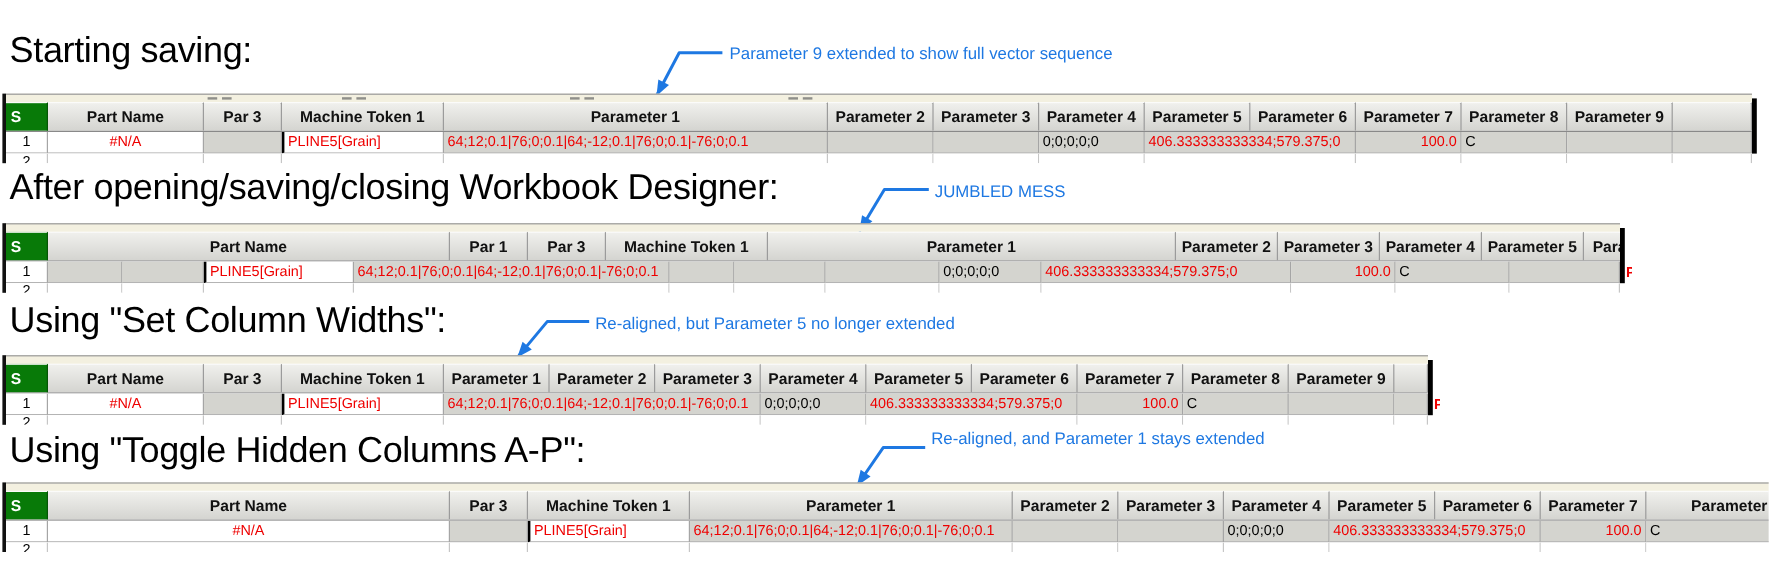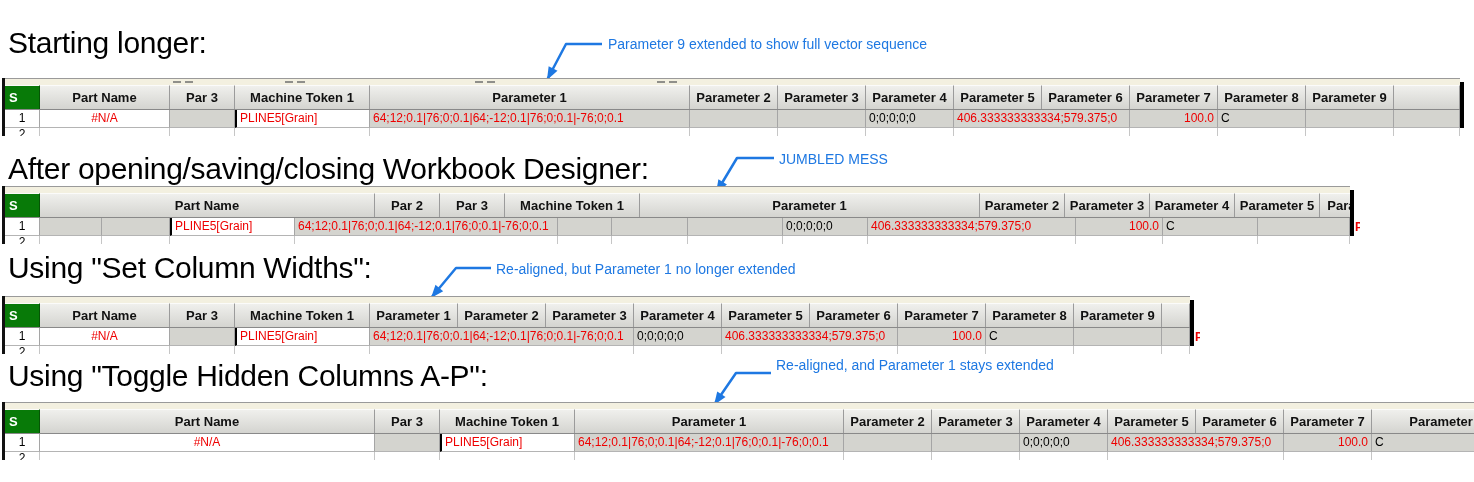--- a/index.html
+++ b/index.html
@@ -42,21 +42,21 @@
   <svg id="arrows" width="1474" height="482">
       <path d="M 602 44 L 566 44 L 547 80" stroke="#1e78e2" stroke-width="2.5" fill="none" stroke-linejoin="round"></path>
       <polygon points="547,80 548.6459382900207,66.16920511519878 557.4897858184904,70.83679131078001" fill="#1e78e2"></polygon>
       <path d="M 774 158 L 737 158 L 716 193" stroke="#1e78e2" stroke-width="2.5" fill="none" stroke-linejoin="round"></path>
       <polygon points="716,193 718.4009801919951,179.2801131885993 726.9759094491205,184.42507074287457" fill="#1e78e2"></polygon>
       <path d="M 491 268 L 456 268 L 431 298" stroke="#1e78e2" stroke-width="2.5" fill="none" stroke-linejoin="round"></path>
       <polygon points="431,298 435.48129079765135,284.8122013669117 443.16350359362514,291.21404536355647" fill="#1e78e2"></polygon>
       <path d="M 771 373 L 736 373 L 714 405" stroke="#1e78e2" stroke-width="2.5" fill="none" stroke-linejoin="round"></path>
       <polygon points="714,405 717.244665076535,391.4548108709729 725.4850843185287,397.1200990998435" fill="#1e78e2"></polygon>
     </svg>
-<div class="heading" style="top: 26px;">Starting longer:</div>
+<div class="heading" style="top: 26px;">Starting saving:</div>
     <div class="ann" style="left: 608px; top: 36px;">Parameter 9 extended to show full vector sequence</div>
     <div class="tbl" style="left: 2px; top: 78px; width: 1455px;">
       <div class="cream">
         <div class="dash" style="left: 168px;"></div>
         <div class="dash" style="left: 180px;"></div>
         <div class="dash" style="left: 280px;"></div>
         <div class="dash" style="left: 292px;"></div>
         <div class="dash" style="left: 470px;"></div>
         <div class="dash" style="left: 482px;"></div>
         <div class="dash" style="left: 652px;"></div>
@@ -103,28 +103,28 @@
         <div class="scell" style="width: 88px;"></div>
         <div class="scell" style="width: 88px;"></div>
         <div class="scell" style="width: 176px;"></div>
         <div class="scell" style="width: 88px;"></div>
         <div class="scell" style="width: 88px;"></div>
         <div class="scell" style="width: 88px;"></div>
         <div class="scell" style="width: 66px;"></div>
       </div>
       <div class="edge" style="left: 1455px; top: 4px; height: 46px;"></div>
     </div>
-    <div class="heading" style="top: 152px;">After opening/saving/closing Workbook Designer:</div>
+    <div class="heading" style="top: 140px;">After opening/saving/closing Workbook Designer:</div>
     <div class="ann" style="left: 779px; top: 151px;">JUMBLED MESS</div>
     <div class="tbl" style="left: 2px; top: 186px; width: 1345px;">
       <div class="cream"></div>
       <div class="hrow" style="width: 1345px;">
         <div class="hcell green" style="width: 35px;">S</div>
         <div class="hcell" style="width: 335px;">Part Name</div>
-        <div class="hcell" style="width: 65px;">Par 2</div>
+        <div class="hcell" style="width: 65px;">Par 1</div>
         <div class="hcell" style="width: 65px;">Par 3</div>
         <div class="hcell" style="width: 135px;">Machine Token 1</div>
         <div class="hcell" style="width: 340px;">Parameter 1</div>
         <div class="hcell" style="width: 85px;">Parameter 2</div>
         <div class="hcell" style="width: 85px;">Parameter 3</div>
         <div class="hcell" style="width: 85px;">Parameter 4</div>
         <div class="hcell" style="width: 85px;">Parameter 5</div>
         <div class="hcell" style="width: 90px;">Parameter 6</div>
       </div>
       <div class="drow" style="width: 1345px;">
@@ -154,21 +154,21 @@
         <div class="scell" style="width: 85px;"></div>
         <div class="scell" style="width: 208px;"></div>
         <div class="scell" style="width: 87px;"></div>
         <div class="scell" style="width: 95px;"></div>
         <div class="scell" style="width: 92px;"></div>
       </div>
       <div class="edge" style="left: 1345px; top: 4px; height: 46px;"></div>
       <div class="edgechar" style="left: 1350px; top: 34px;">P</div>
     </div>
     <div class="heading" style="top: 251px;">Using "Set Column Widths":</div>
-    <div class="ann" style="left: 496px; top: 261px;">Re-aligned, but Parameter 1 no longer extended</div>
+    <div class="ann" style="left: 496px; top: 261px;">Re-aligned, but Parameter 5 no longer extended</div>
     <div class="tbl" style="left: 2px; top: 296px; width: 1185px;">
       <div class="cream"></div>
       <div class="hrow" style="width: 1185px;">
         <div class="hcell green" style="width: 35px;">S</div>
         <div class="hcell" style="width: 130px;">Part Name</div>
         <div class="hcell" style="width: 65px;">Par 3</div>
         <div class="hcell" style="width: 135px;">Machine Token 1</div>
         <div class="hcell" style="width: 88px;">Parameter 1</div>
         <div class="hcell" style="width: 88px;">Parameter 2</div>
         <div class="hcell" style="width: 88px;">Parameter 3</div>

